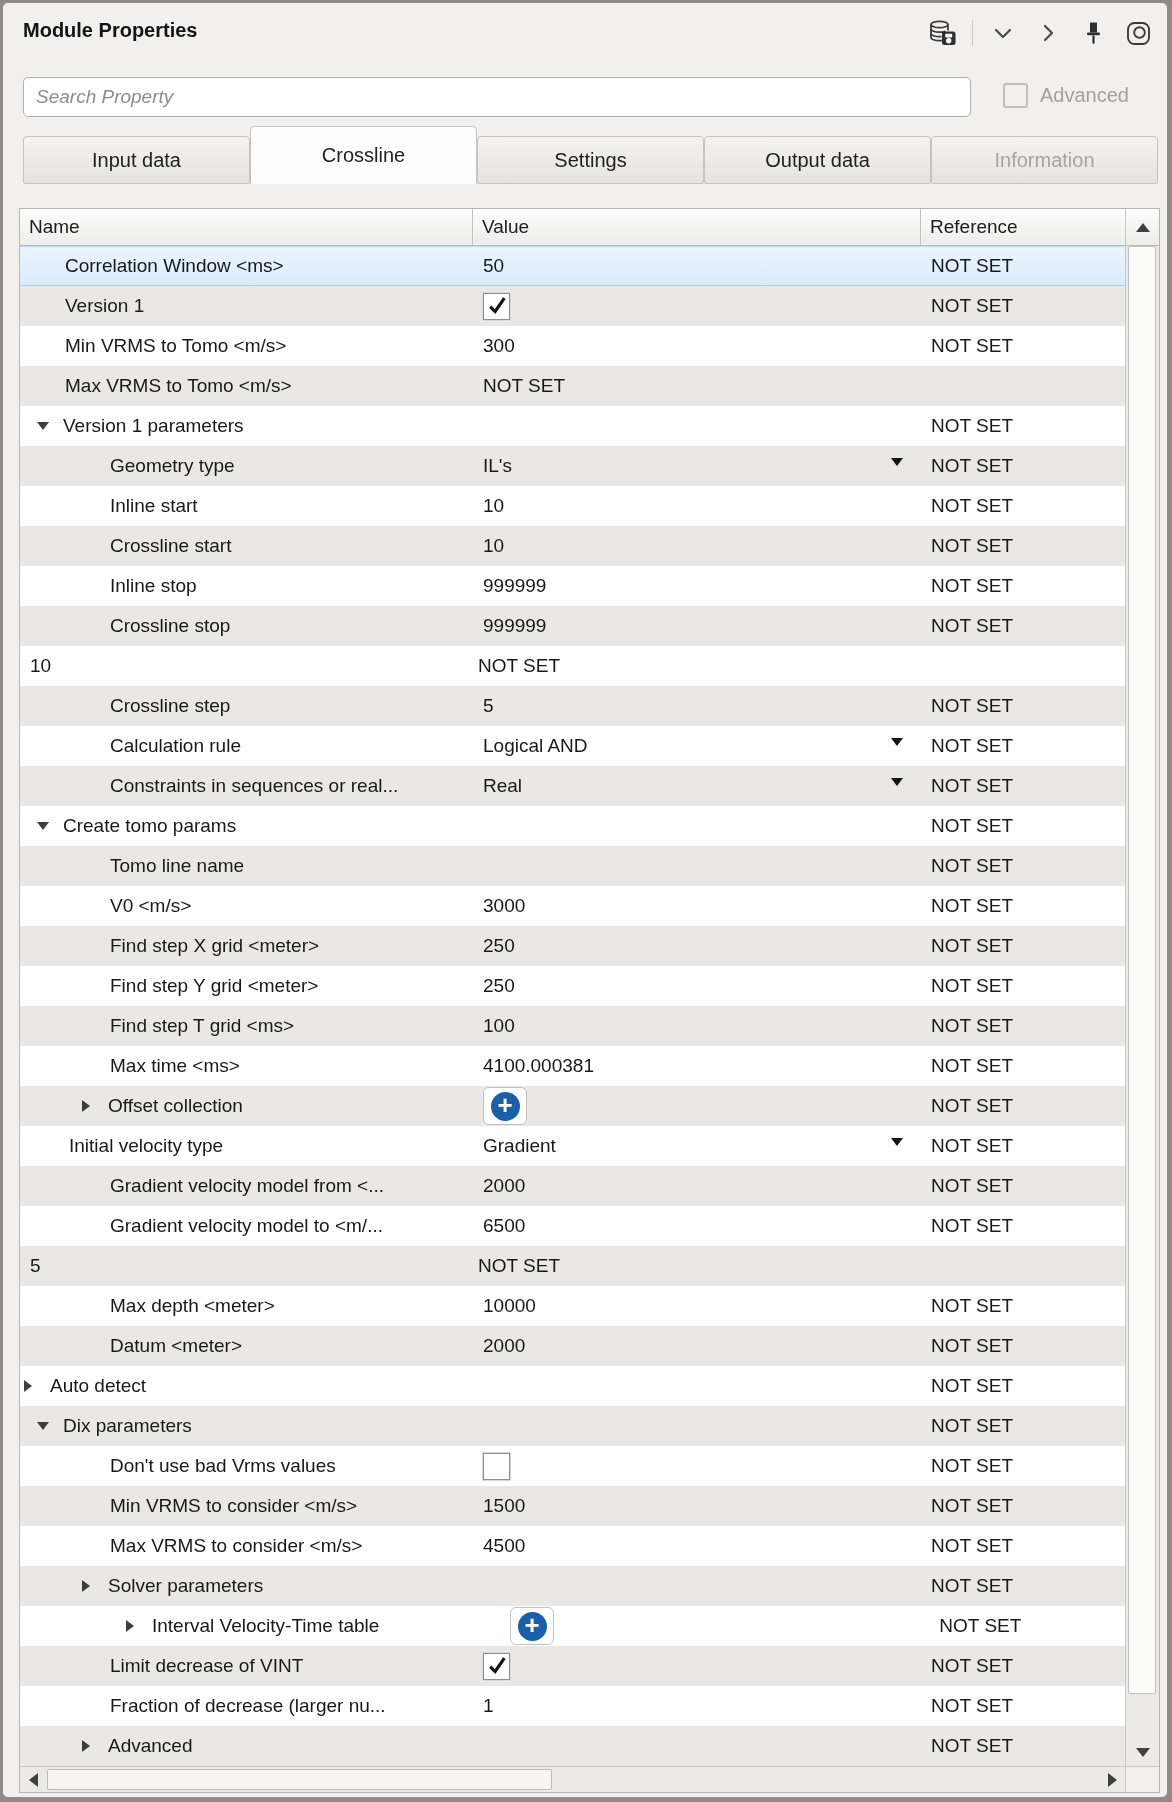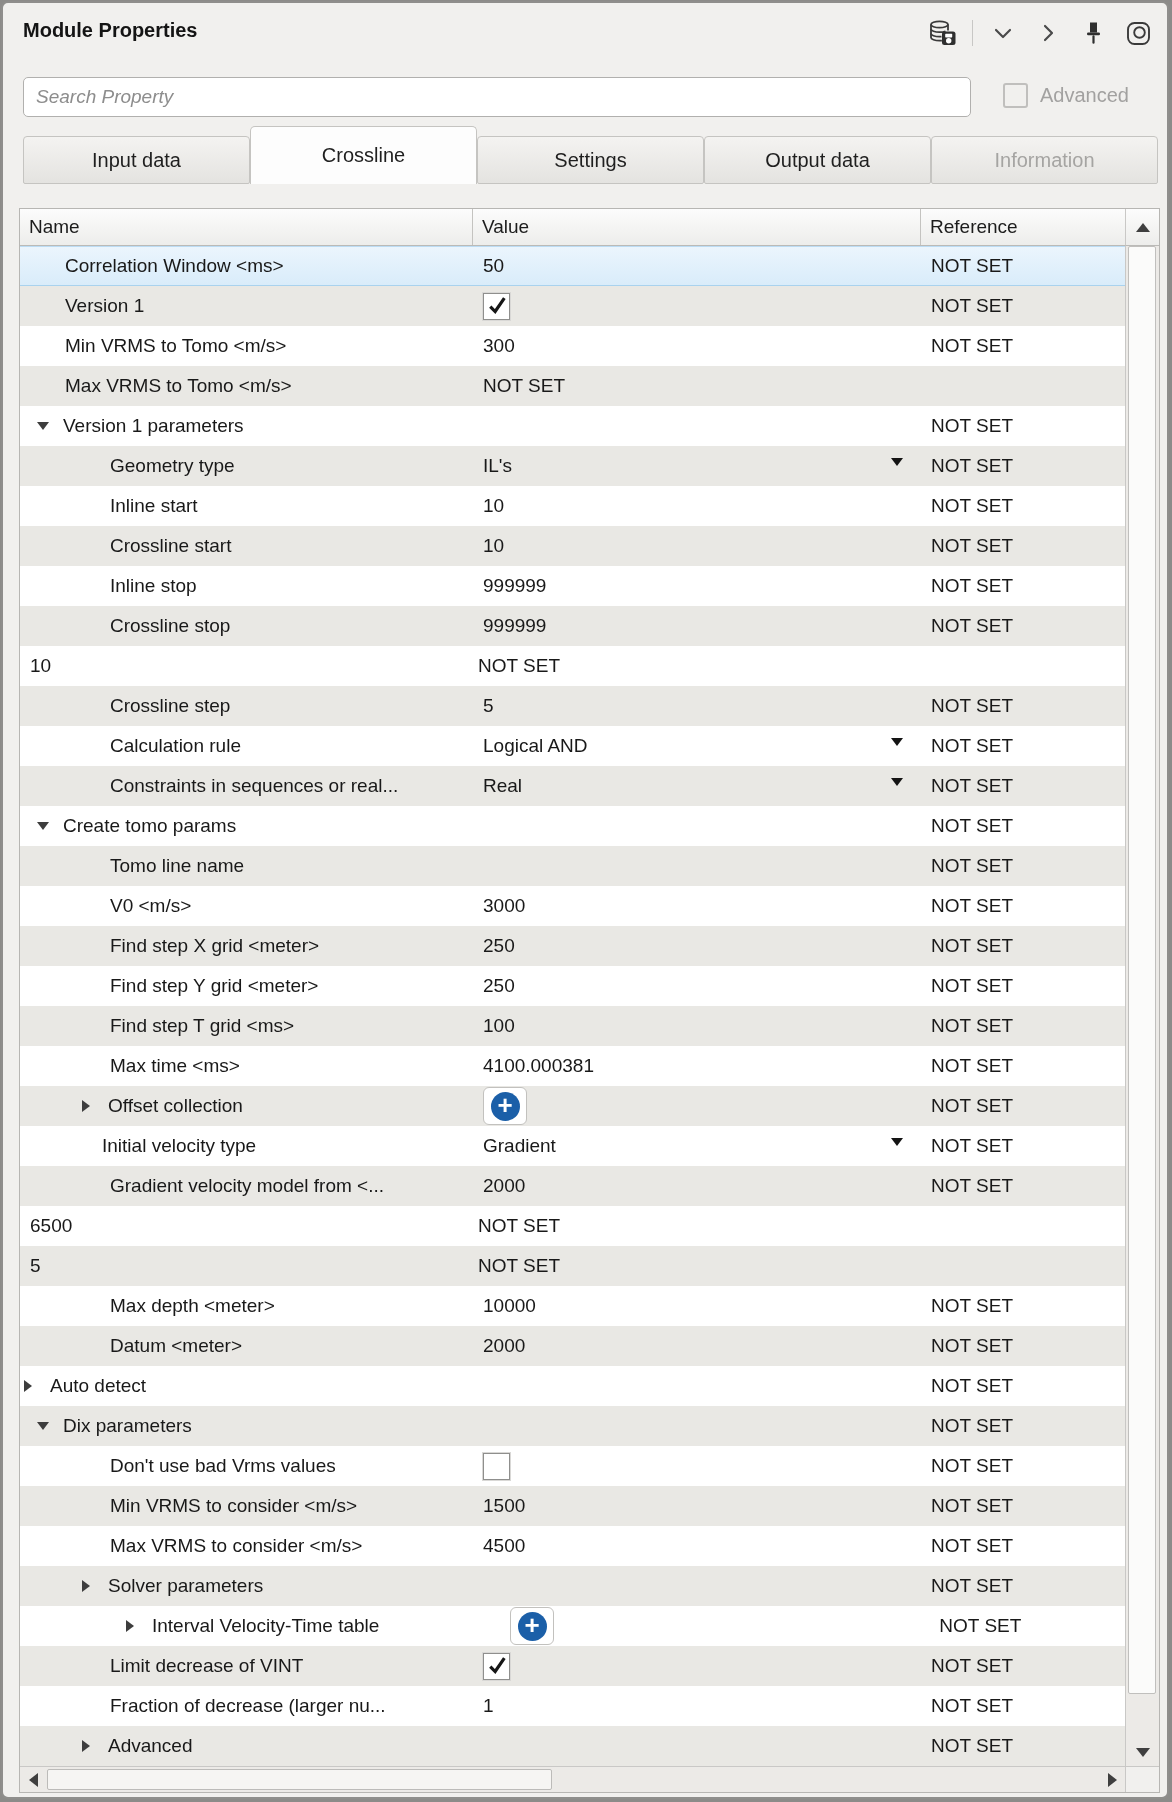--- a/index.html
+++ b/index.html
@@ -456,21 +456,21 @@
           <div class="cell c-val">
             <div class="addbtn">
               <div class="addcircle">+</div>
             </div>
           </div>
           <div class="cell c-ref">
             <div>NOT SET</div>
           </div>
         </div>
         <div class="trow">
-          <div class="cell c-name" style="padding-left: 82px;">
+          <div class="cell c-name" style="padding-left: 49px;">
             <div class="nlabel">Initial velocity type</div>
           </div>
           <div class="cell c-val">
             <div class="vtext">Gradient</div>
             <div class="dd"></div>
           </div>
           <div class="cell c-ref">
             <div>NOT SET</div>
           </div>
         </div>
@@ -479,20 +479,23 @@
             <div class="nlabel">Gradient velocity model from &lt;...</div>
           </div>
           <div class="cell c-val">
             <div class="vtext">2000</div>
           </div>
           <div class="cell c-ref">
             <div>NOT SET</div>
           </div>
         </div>
         <div class="trow">
+          <div class="cell c-name" style="padding-left: 90px;">
+            <div class="nlabel">Gradient velocity model to &lt;m/...</div>
+          </div>
           <div class="cell c-val">
             <div class="vtext">6500</div>
           </div>
           <div class="cell c-ref">
             <div>NOT SET</div>
           </div>
         </div>
         <div class="trow alt">
           <div class="cell c-val">
             <div class="vtext">5</div>

